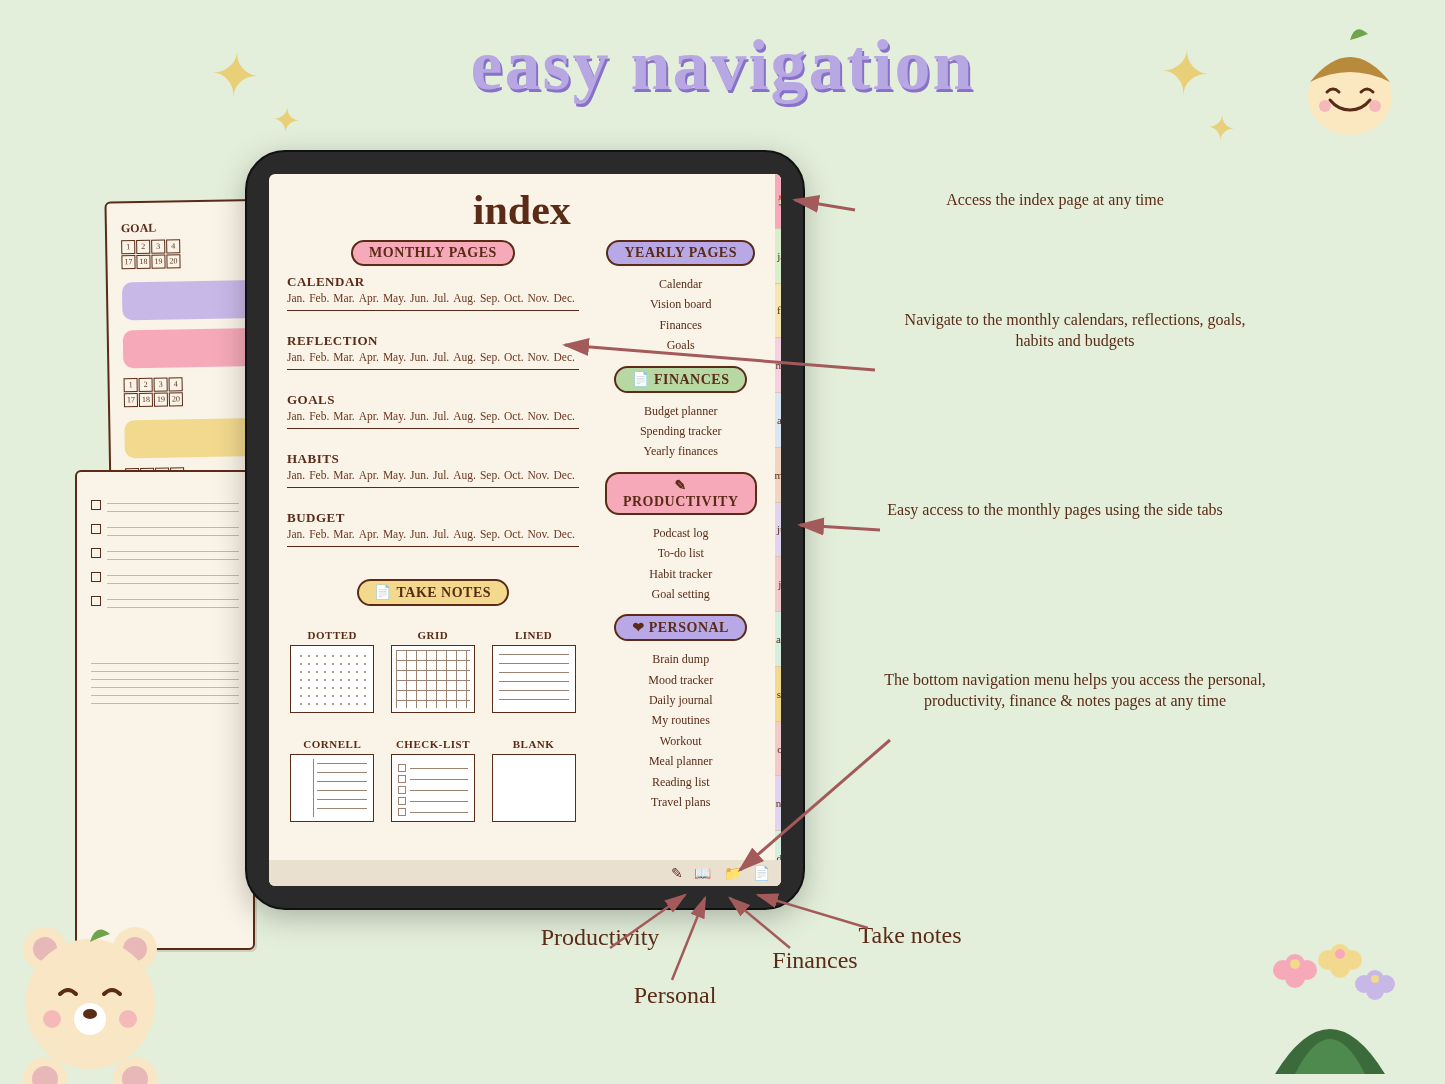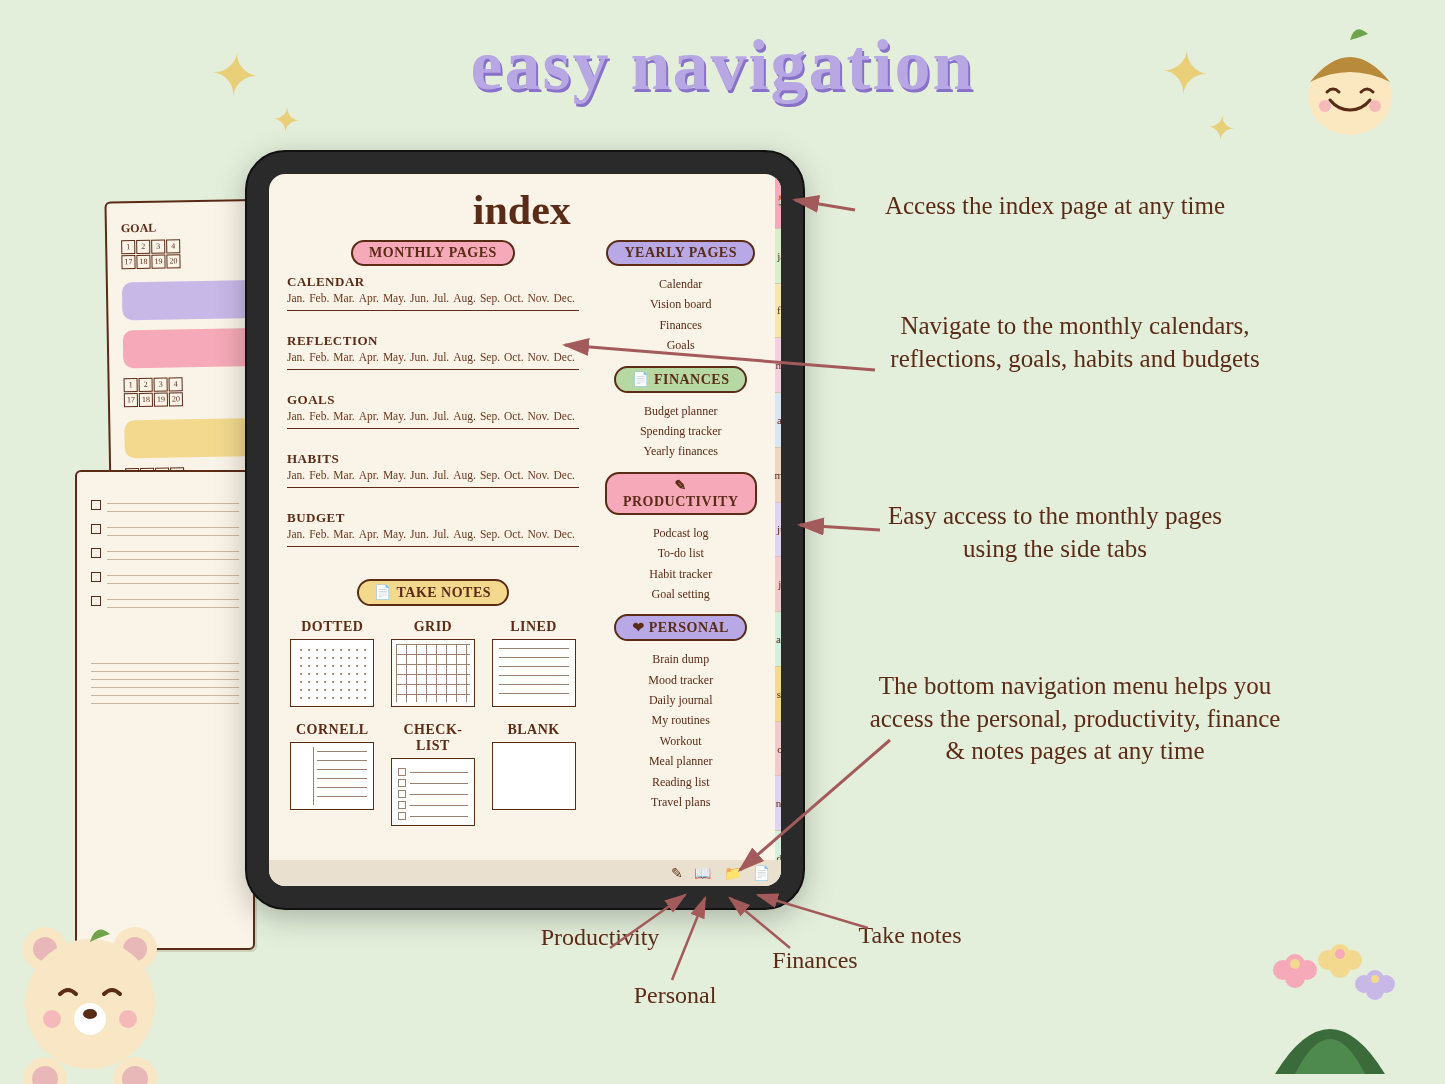--- a/index.html
+++ b/index.html
@@ -53,21 +53,21 @@
   .stack-page .check span{width:10px;height:10px;border:1.5px solid var(--brown)}
 
   
   .tablet{
     position:absolute;left:245px;top:150px;width:560px;height:760px;
     background:#2a2a2a;border-radius:40px;border:2px solid #111;
     box-shadow:0 8px 30px rgba(0,0,0,.25);
     padding:22px;
   }
   .screen{
-    width:100%;height:100%;background:var(--paper);border-radius:16px;
+    width:100%;height:100%;background:var(--paper);border-radius:6px;
     position:relative;display:flex;overflow:hidden;
   }
   .page-main{flex:1;padding:12px 18px 0 18px;display:flex;flex-direction:column}
   .page-title{
     font-family:"Comic Sans MS","Marker Felt",cursive;
     font-size:42px;color:var(--brown);text-align:center;font-weight:800;margin:0 0 6px
   }
   .cols{display:flex;gap:26px;flex:1}
   .colL{flex:1.2}
   .colR{flex:1}
@@ -84,21 +84,21 @@
 
   .section h4{margin:6px 0 2px;font-size:13px;letter-spacing:.5px;font-family:Georgia,serif}
   .months{font-size:11.5px;color:var(--brown2);border-bottom:1px solid var(--brown);padding-bottom:6px;margin-bottom:22px;white-space:nowrap}
   .months span{margin-right:4px;cursor:pointer}
 
   .list{font-size:12px;text-align:center;line-height:1.7}
   .list div{cursor:pointer}
 
   .notes-grid{display:grid;grid-template-columns:repeat(3,1fr);gap:10px;margin-top:6px}
   .note-card{text-align:center}
-  .note-card h5{margin:5px 0 4px;font-size:14px;letter-spacing:.5px}
+  .note-card h5{margin:15px 0 4px;font-size:11px;letter-spacing:.5px}
   .note-box{width:84px;height:68px;border:1.5px solid var(--brown);margin:0 auto;background:#fff;position:relative;cursor:pointer}
   .note-box.dotted::after{content:"";position:absolute;inset:6px;background-image:radial-gradient(#b09a88 1px,transparent 1px);background-size:8px 8px}
   .note-box.grid::after{content:"";position:absolute;inset:4px;background-image:linear-gradient(#9c8270 1px,transparent 1px),linear-gradient(90deg,#9c8270 1px,transparent 1px);background-size:10px 10px}
   .note-box.lined::after{content:"";position:absolute;inset:8px 6px;background-image:linear-gradient(#9c8270 1px,transparent 1px);background-size:100% 9px}
   .note-box.cornell::before{content:"";position:absolute;left:22px;top:4px;bottom:4px;width:1px;background:#9c8270}
   .note-box.cornell::after{content:"";position:absolute;inset:8px 6px 8px 26px;background-image:linear-gradient(#9c8270 1px,transparent 1px);background-size:100% 9px}
   .note-box.check{padding:6px}
   .note-box.check div{display:flex;align-items:center;margin:3px 0}
   .note-box.check span{width:8px;height:8px;border:1px solid #9c8270;margin-right:4px}
   .note-box.check hr{flex:1;border:none;border-top:1px solid #9c8270;margin:0}
@@ -109,21 +109,21 @@
   .tab.home{background:#f6a9b8}
   .tab.c1{background:#d9efc9}.tab.c2{background:#f6e6b2}.tab.c3{background:#f6cfe1}.tab.c4{background:#d9e7f4}
   .tab.c5{background:#f0d5c0}.tab.c6{background:#e0d4f0}.tab.c7{background:#f3c9c9}.tab.c8{background:#d4efdc}
   .tab.c9{background:#f2d98e}.tab.c10{background:#f3c9c9}.tab.c11{background:#e0d4f0}.tab.c12{background:#d4efdc}
 
   
   .bottom-bar{position:absolute;bottom:0;left:0;right:0;height:26px;background:#e9e0cf;display:flex;justify-content:flex-end;align-items:center;padding-right:10px;gap:12px}
   .bottom-bar .bicon{font-size:14px;color:var(--brown);cursor:pointer}
 
   
-  .callout{position:absolute;font-family:Georgia,serif;font-size:25px;line-height:1.3;color:var(--brown);text-align:center;width:380px}
+  .callout{position:absolute;font-family:Georgia,serif;font-size:16px;line-height:1.3;color:var(--brown);text-align:center;width:380px}
   .callout.small{font-size:24px;width:200px}
 
   
   .arrows{position:absolute;inset:0;pointer-events:none}
 
   
   .bear,.acorn,.flowers{position:absolute}
   .acorn{top:22px;right:40px;width:110px;height:120px}
   .bear{bottom:-10px;left:-10px;width:200px;height:200px}
   .flowers{bottom:10px;right:30px;width:170px;height:150px}

